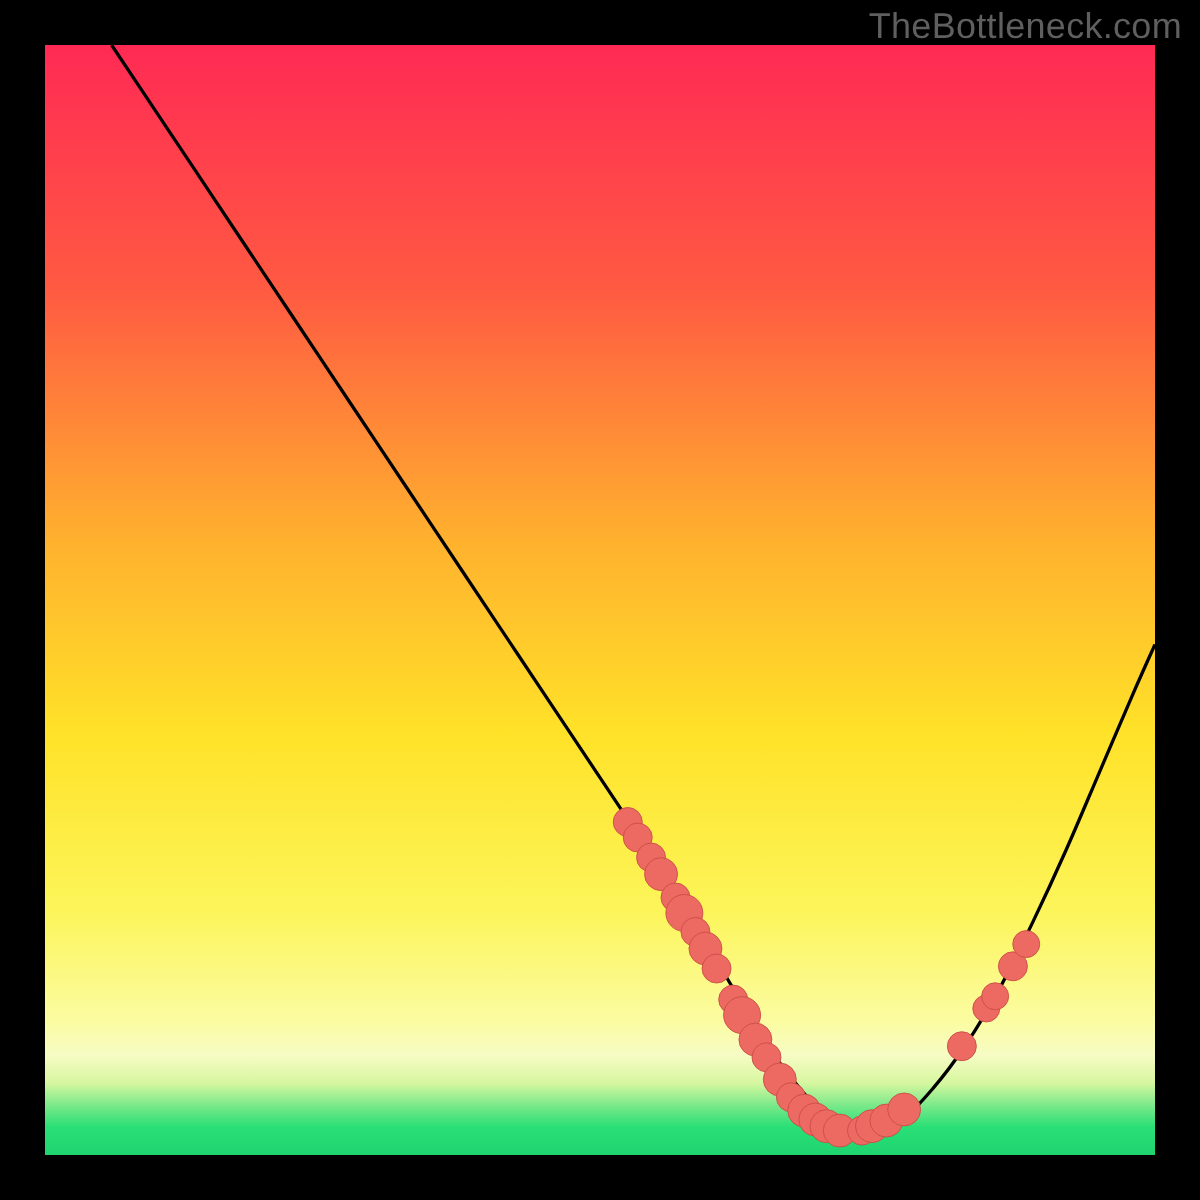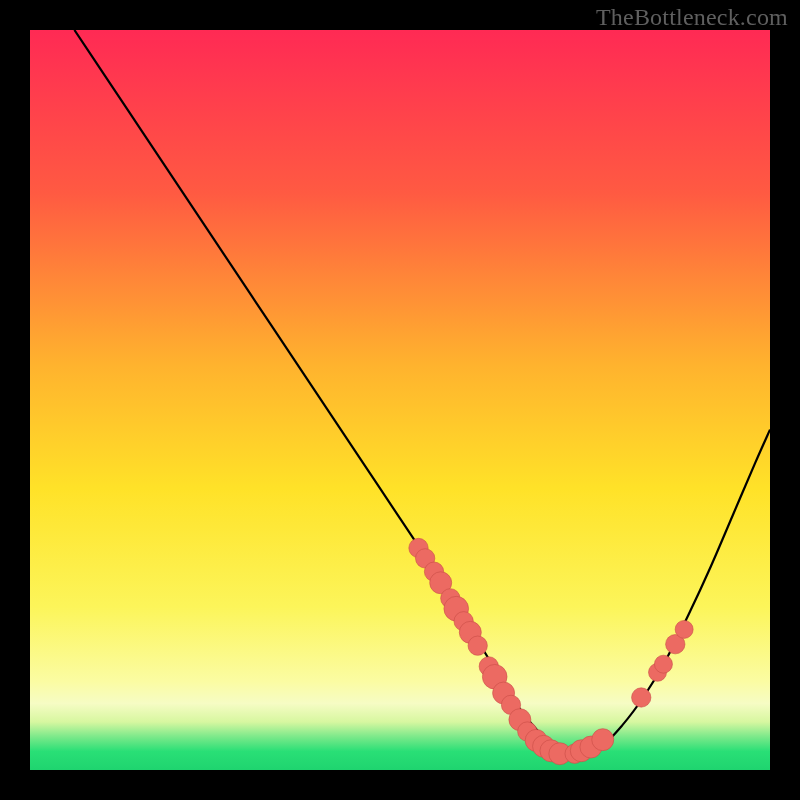--- a/index.html
+++ b/index.html
@@ -16,21 +16,21 @@
     top: 30px;
     width: 740px;
     height: 740px;
     background: #000;
   }
   .watermark {
     position: absolute;
     top: 4px;
     right: 12px;
     color: #5f5f5f;
-    font-family: Liberation Serif, serif;
+    font-family: Liberation Sans, sans-serif;
     font-size: 24px;
     font-weight: 400;
     letter-spacing: 0.2px;
     z-index: 10;
   }
   svg {
     display: block;
   }
 </style>
 </head>

